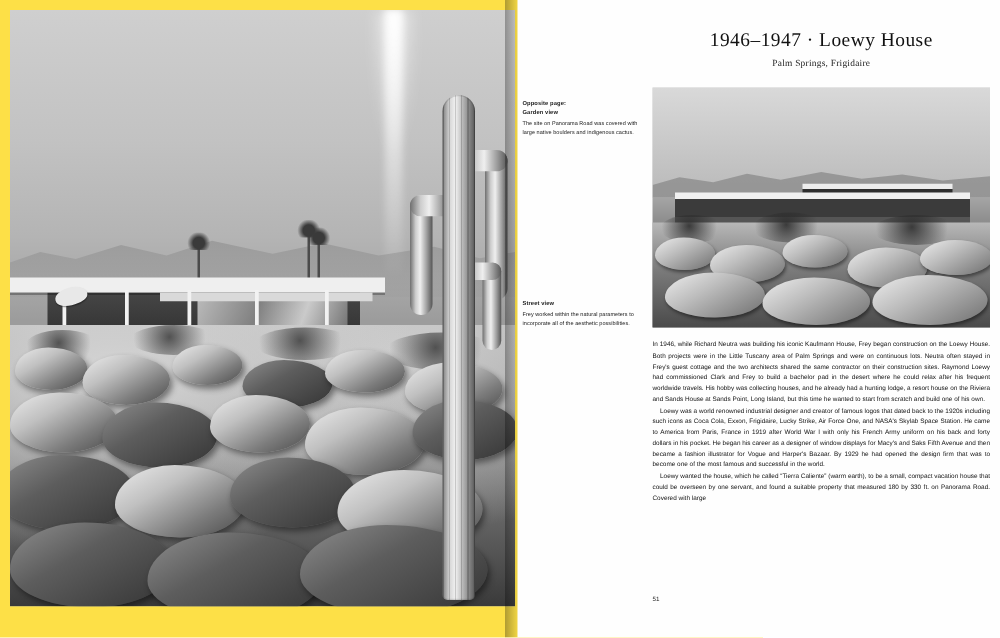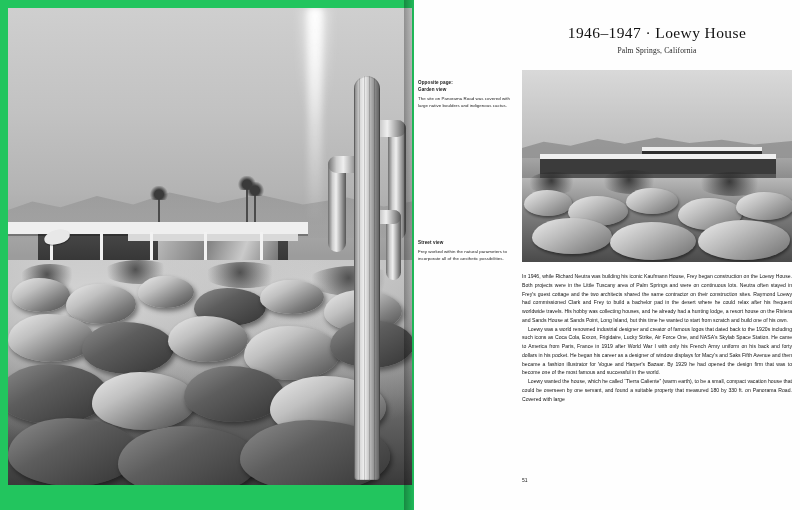--- a/index.html
+++ b/index.html
@@ -12,21 +12,21 @@
   }
   body {
     font-family: "Liberation Serif", serif;
     color: #111;
   }
 
   .spread {
     position: relative;
     width: 800px;
     height: 510px;
-    background: #22c55e;
+    background: #fde047;
   }
 
   
   .left-page {
     position: absolute;
     left: 8px;
     top: 8px;
     width: 404px;
     height: 477px;
     overflow: hidden;
@@ -409,21 +409,21 @@
     </div>
 
   </div>
 
   <div class="gutter"></div>
 
   <div class="right-page">
 
     <div class="chapter-head">
       <div class="chapter-title">1946–1947 · Loewy House</div>
-      <div class="chapter-sub">Palm Springs, California</div>
+      <div class="chapter-sub">Palm Springs, Frigidaire</div>
     </div>
 
     <div class="caption-block cap-opposite">
       <div class="caption-title">Opposite page:</div>
       <div class="caption-title">Garden view</div>
       <div class="caption-body">The site on Panorama Road was covered with large native boulders and indigenous cactus.</div>
     </div>
 
     <div class="caption-block cap-street">
       <div class="caption-title">Street view</div>

